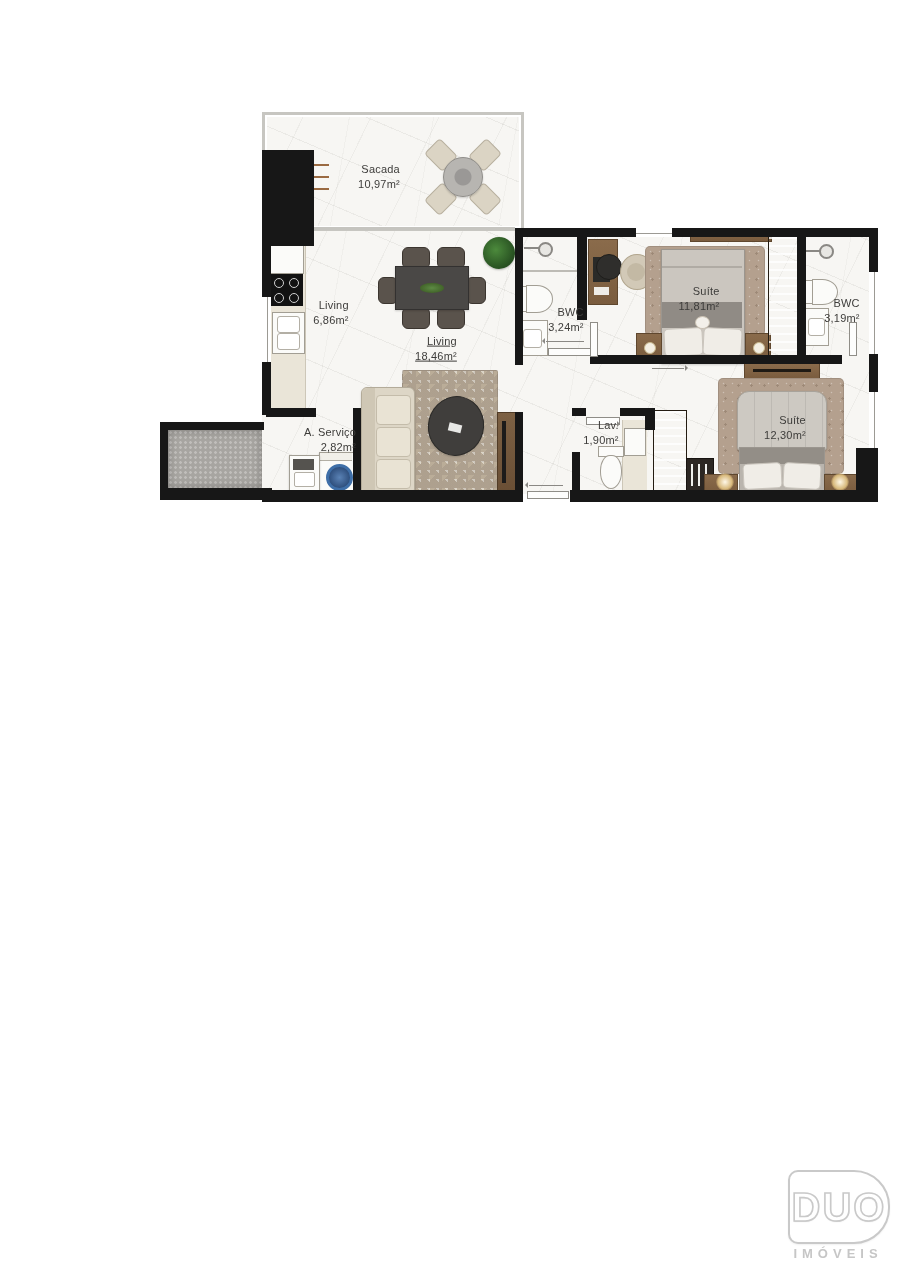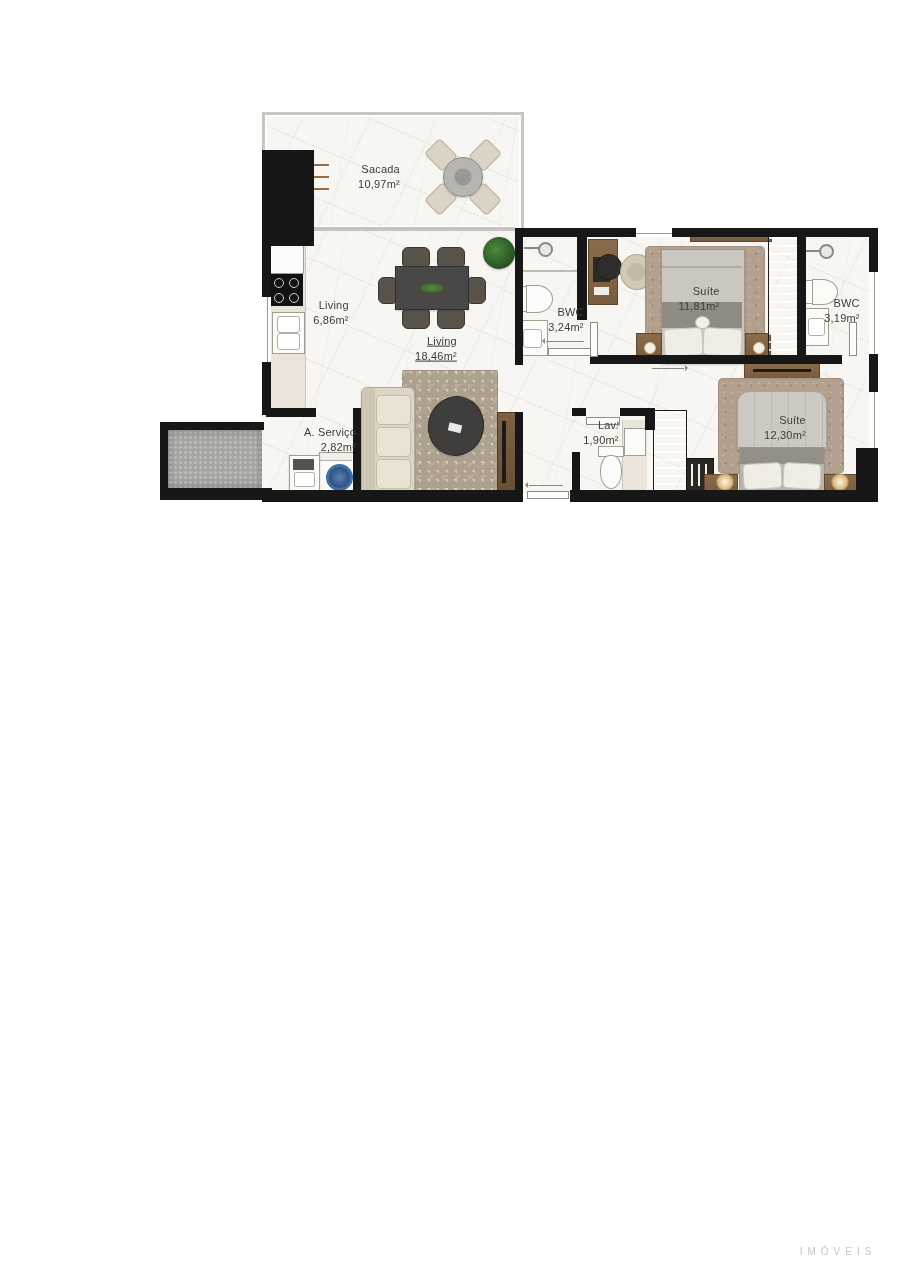--- a/index.html
+++ b/index.html
@@ -48,21 +48,21 @@
           color:#3d3c3a;font-size:11px;line-height:1.4;white-space:nowrap;letter-spacing:0.2px;}
   .rlabel span{display:block;text-align:right;}
   
   .logo-box{position:absolute;left:788px;top:1170px;width:98px;height:70px;background:#fff;
             border:2px solid #c9c9c9;border-radius:10px 36px 36px 10px;
             display:flex;align-items:center;justify-content:center;z-index:5;
             box-shadow:0 1px 2px rgba(0,0,0,0.06);}
   .logo-box span{font-size:40px;font-weight:bold;letter-spacing:2px;color:#ffffff;
             -webkit-text-stroke:1.6px #c9c9c9;text-shadow:0 1px 1px rgba(160,160,160,0.45);}
   .logo-tagline{position:absolute;left:786px;top:1246px;width:104px;text-align:center;z-index:5;
-            font-size:10px;letter-spacing:5px;color:#c6c6c6;text-shadow:0 1px 0 #fff;}
+            font-size:13px;letter-spacing:5px;color:#c6c6c6;text-shadow:0 1px 0 #fff;font-weight:bold;}
 </style>
 </head>
 <body>
 
 <div class="canvas">
 
   <div class="floor" style="left:262px;top:228px;width:616px;height:266px;"></div>
   <div class="floor sacada-frame" style="left:262px;top:112px;width:256px;height:113px;"></div>
   <div class="terrace" style="left:168px;top:430px;width:94px;height:58px;"></div>
 
@@ -278,15 +278,18 @@
   </div>
   <div class="rlabel" style="left:601px;top:433px;">
     <span>Lav.</span>
     <span>1,90m²</span>
   </div>
   <div class="rlabel" style="left:785px;top:428px;">
     <span>Suíte</span>
     <span>12,30m²</span>
   </div>
 
+  <div class="logo-box">
+    <span>DUO</span>
+  </div>
   <div class="logo-tagline">IMÓVEIS</div>
 
 </div>
 
 </body></html>

